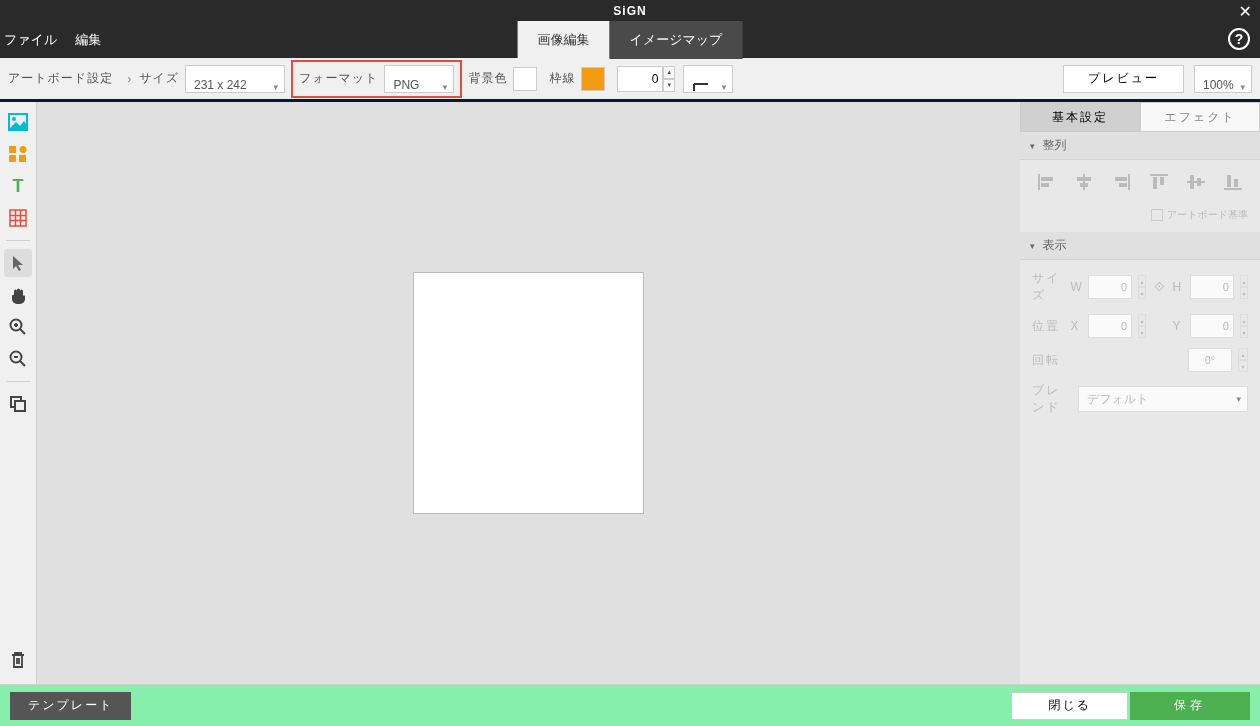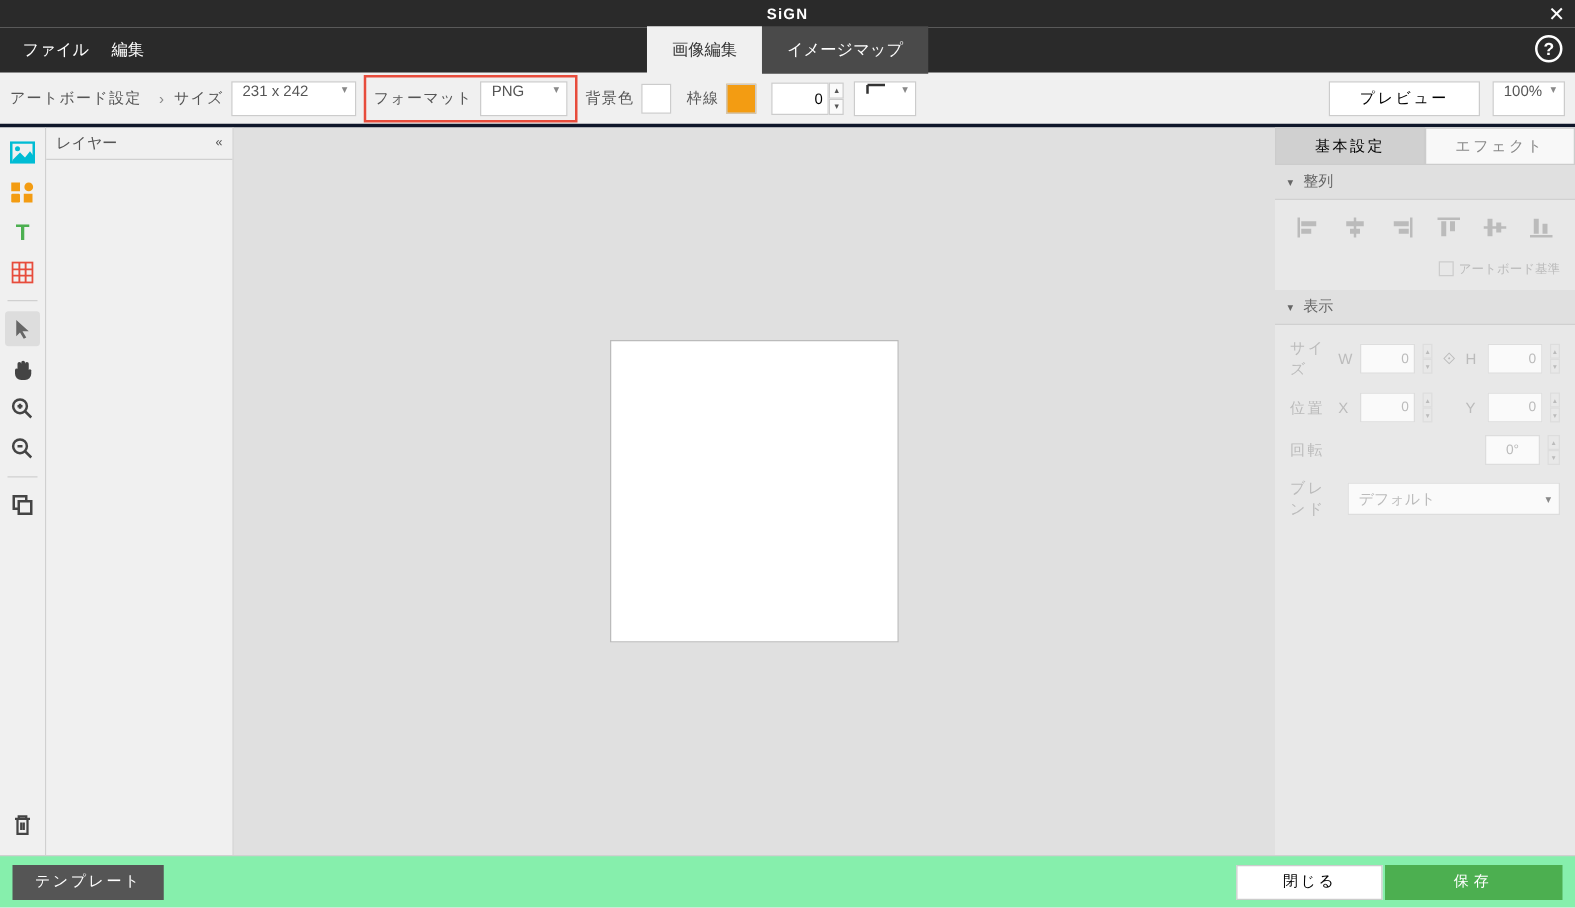--- a/index.html
+++ b/index.html
@@ -3,32 +3,32 @@
 <meta charset="utf-8">
 <style>
 * { margin: 0; padding: 0; box-sizing: border-box; font-family: -apple-system, "Helvetica Neue", Arial, sans-serif; }
 body { width: 1260px; height: 726px; overflow: hidden; background: #e8e8e8; }
 
 .titlebar { height: 22px; background: #2a2a2a; color: #fff; display: flex; align-items: center; justify-content: center; position: relative; }
 .titlebar-title { font-size: 12px; font-weight: bold; letter-spacing: 1px; }
 .close-x { position: absolute; right: 8px; top: 2px; font-size: 16px; cursor: pointer; }
 
 .menubar { height: 36px; background: #2a2a2a; color: #fff; display: flex; align-items: center; font-size: 13px; position: relative; }
-.menubar-left { display: flex; gap: 18px; padding-left: 18px; }
+.menubar-left { display: flex; gap: 18px; padding-left: 4px; }
 .menubar-left span { cursor: pointer; }
 .tabs-center { position: absolute; left: 50%; transform: translateX(-50%); display: flex; }
 .tab { padding: 10px 20px; font-size: 13px; cursor: pointer; }
 .tab.active { background: #f0f0f0; color: #333; }
 .tab.inactive { background: #4a4a4a; color: #fff; }
 .help-icon { position: absolute; right: 10px; top: 6px; width: 22px; height: 22px; border: 2px solid #fff; border-radius: 50%; display: flex; align-items: center; justify-content: center; font-size: 14px; font-weight: bold; cursor: pointer; }
 
 .toolbar { height: 44px; background: #f0f0f0; border-bottom: 3px solid #0f172a; display: flex; align-items: center; padding: 0 8px; font-size: 12px; color: #555; }
 .tb-label { margin-right: 6px; letter-spacing: 1px; }
 .tb-chevron { margin: 0 8px; color: #888; }
-.dropdown { height: 28px; border: 1px solid #ccc; background: #fff; display: flex; align-items: flex-start; padding: 0 8px; cursor: pointer; position: relative; min-width: 100px; }
+.dropdown { height: 28px; border: 1px solid #ccc; background: #fff; display: flex; align-items: flex-end; padding: 0 8px; cursor: pointer; position: relative; min-width: 100px; }
 .dropdown-caret { position: absolute; right: 6px; font-size: 9px; color: #888; }
 .format-group { display: flex; align-items: center; border: 2px solid #e74c3c; padding: 3px 6px; margin: 0 6px; }
 .format-group .dropdown { min-width: 70px; }
 .color-swatch { width: 24px; height: 24px; border: 1px solid #ccc; cursor: pointer; margin-right: 12px; }
 .color-white { background: #fff; }
 .color-orange { background: #f39c12; }
 .num-input-wrap { display: flex; align-items: center; }
 .num-input { width: 46px; height: 26px; border: 1px solid #ccc; text-align: right; padding-right: 4px; font-size: 12px; }
 .spinner { width: 12px; display: flex; flex-direction: column; }
 .spinner span { width: 12px; height: 13px; border: 1px solid #ccc; font-size: 7px; display: flex; align-items: center; justify-content: center; background: #fafafa; cursor: pointer; }
@@ -71,21 +71,21 @@
 .rot-input { width: 44px; height: 24px; border: 1px solid #ddd; background: #fafafa; text-align: center; font-size: 11px; color: #bbb; }
 .blend-dd { flex: 1; height: 26px; border: 1px solid #ddd; background: #fafafa; display: flex; align-items: center; padding: 0 8px; position: relative; color: #bbb; }
 .spin-sm { width: 10px; display: flex; flex-direction: column; }
 .spin-sm span { height: 12px; border: 1px solid #ddd; font-size: 6px; display: flex; align-items: center; justify-content: center; }
 .link-icon { color: #bbb; font-size: 13px; margin: 0 2px; }
 
 .footer { height: 42px; background: #86efac; border-top: 1px solid #d0d0d0; display: flex; align-items: center; padding: 0 10px; }
 .btn-dark { height: 28px; padding: 0 18px; background: #555; color: #fff; border: none; font-size: 12px; cursor: pointer; letter-spacing: 2px; }
 .footer-right { margin-left: auto; display: flex; gap: 2px; }
 .btn-light { height: 28px; padding: 0 36px; background: #fff; border: 1px solid #ccc; font-size: 12px; cursor: pointer; letter-spacing: 2px; }
-.btn-green { height: 28px; padding: 0 55px; background: #4caf50; color: #fff; border: none; font-size: 12px; cursor: pointer; letter-spacing: 4px; }
+.btn-green { height: 28px; padding: 0 44px; background: #4caf50; color: #fff; border: none; font-size: 12px; cursor: pointer; letter-spacing: 4px; }
 
 svg { display: block; }
 </style>
 </head>
 <body>
 
 <div class="titlebar">
   <span class="titlebar-title">SiGN</span>
   <span class="close-x">✕</span>
 </div>
@@ -207,26 +207,20 @@
           <rect x="6" y="6" width="10" height="10" fill="#f0f0f0" stroke="#444" stroke-width="2"></rect>
         </svg>
       </div>
     <div class="tool-icon tool-bottom">
         <svg width="16" height="18">
           <path d="M2 4 H14 M5 4 V2 H11 V4 M4 4 V16 H12 V4 M7 7 V13 M9 7 V13" fill="none" stroke="#444" stroke-width="1.8"></path>
         </svg>
       </div>
   </div>
 
-  <div class="layer-panel">
-    <div class="layer-header">
-      <span>レイヤー</span>
-      <span class="collapse-icon">«</span>
-    </div>
-  </div>
 
   <div class="canvas-area">
     <div class="artboard"></div>
   </div>
 
   <div class="right-panel">
     <div class="rp-tabs">
       <div class="rp-tab active">基本設定</div>
       <div class="rp-tab inactive">エフェクト</div>
     </div>

